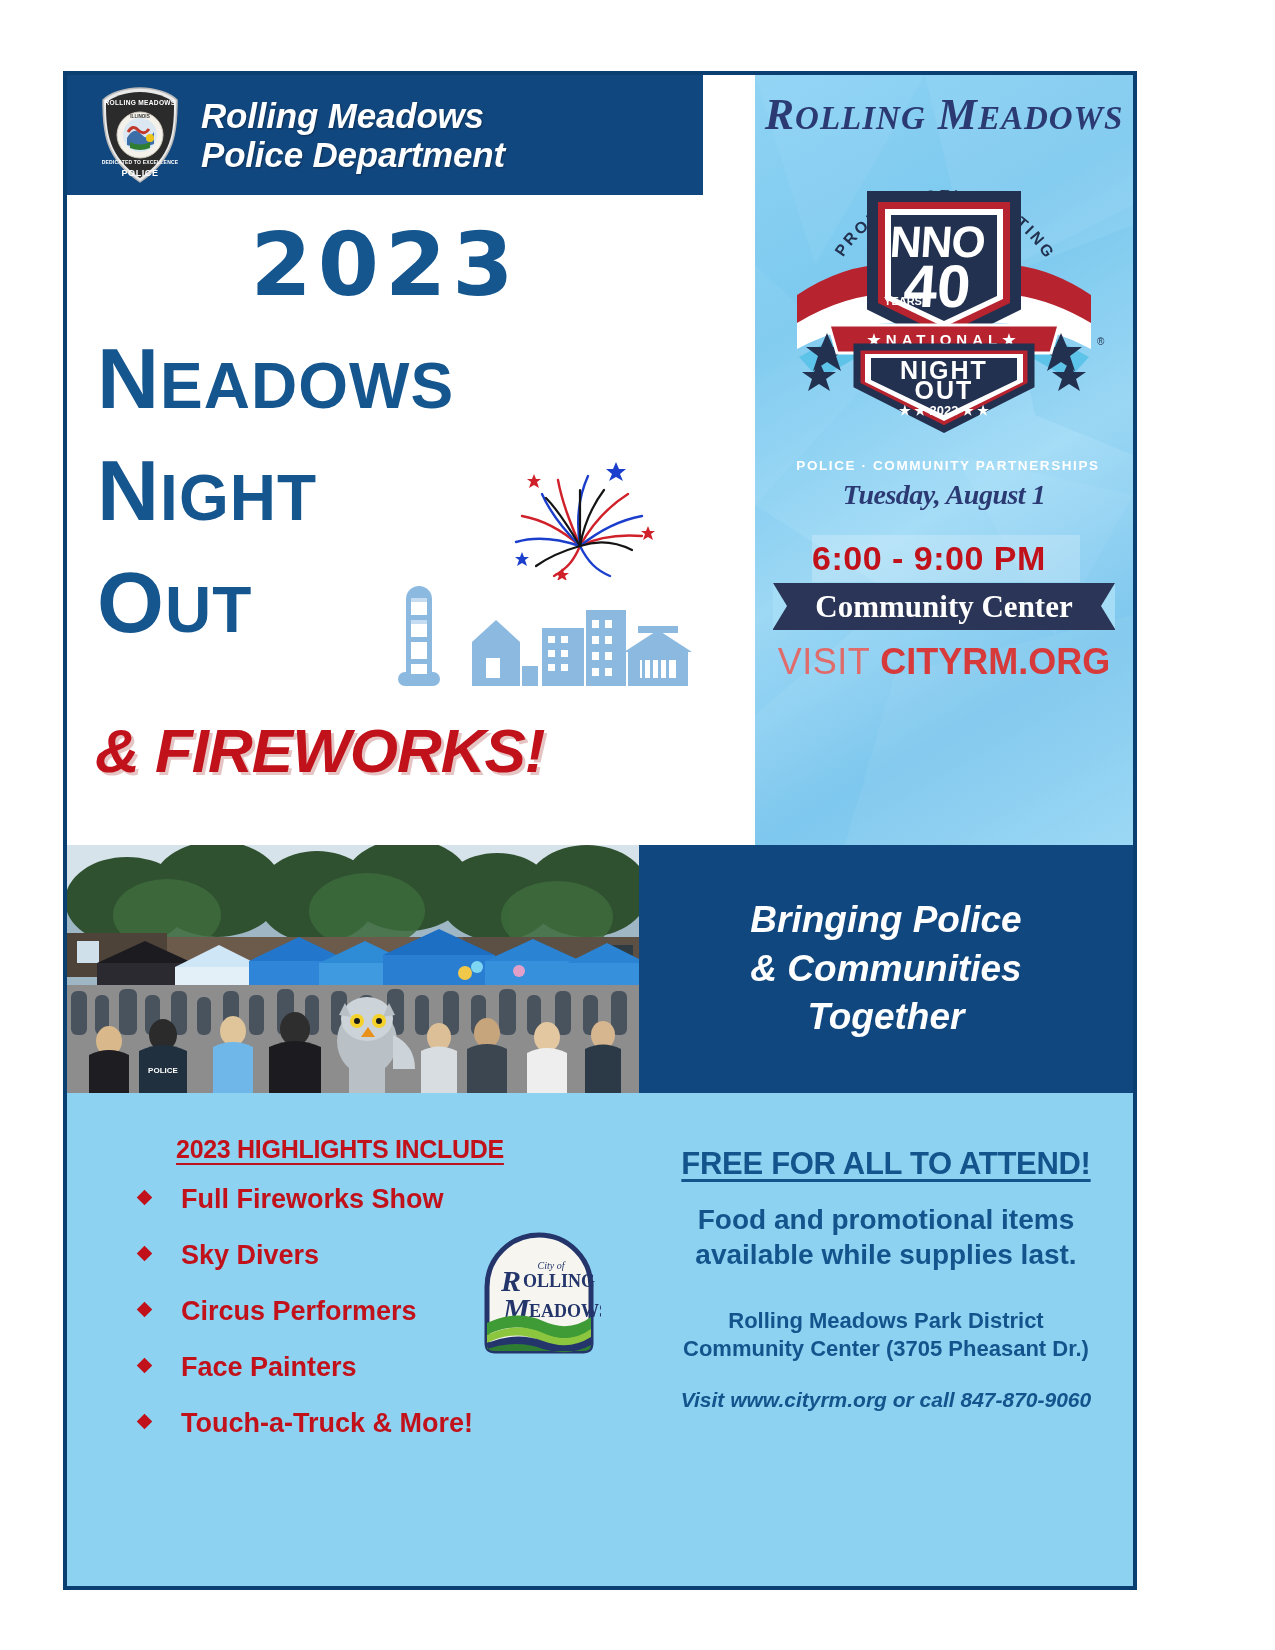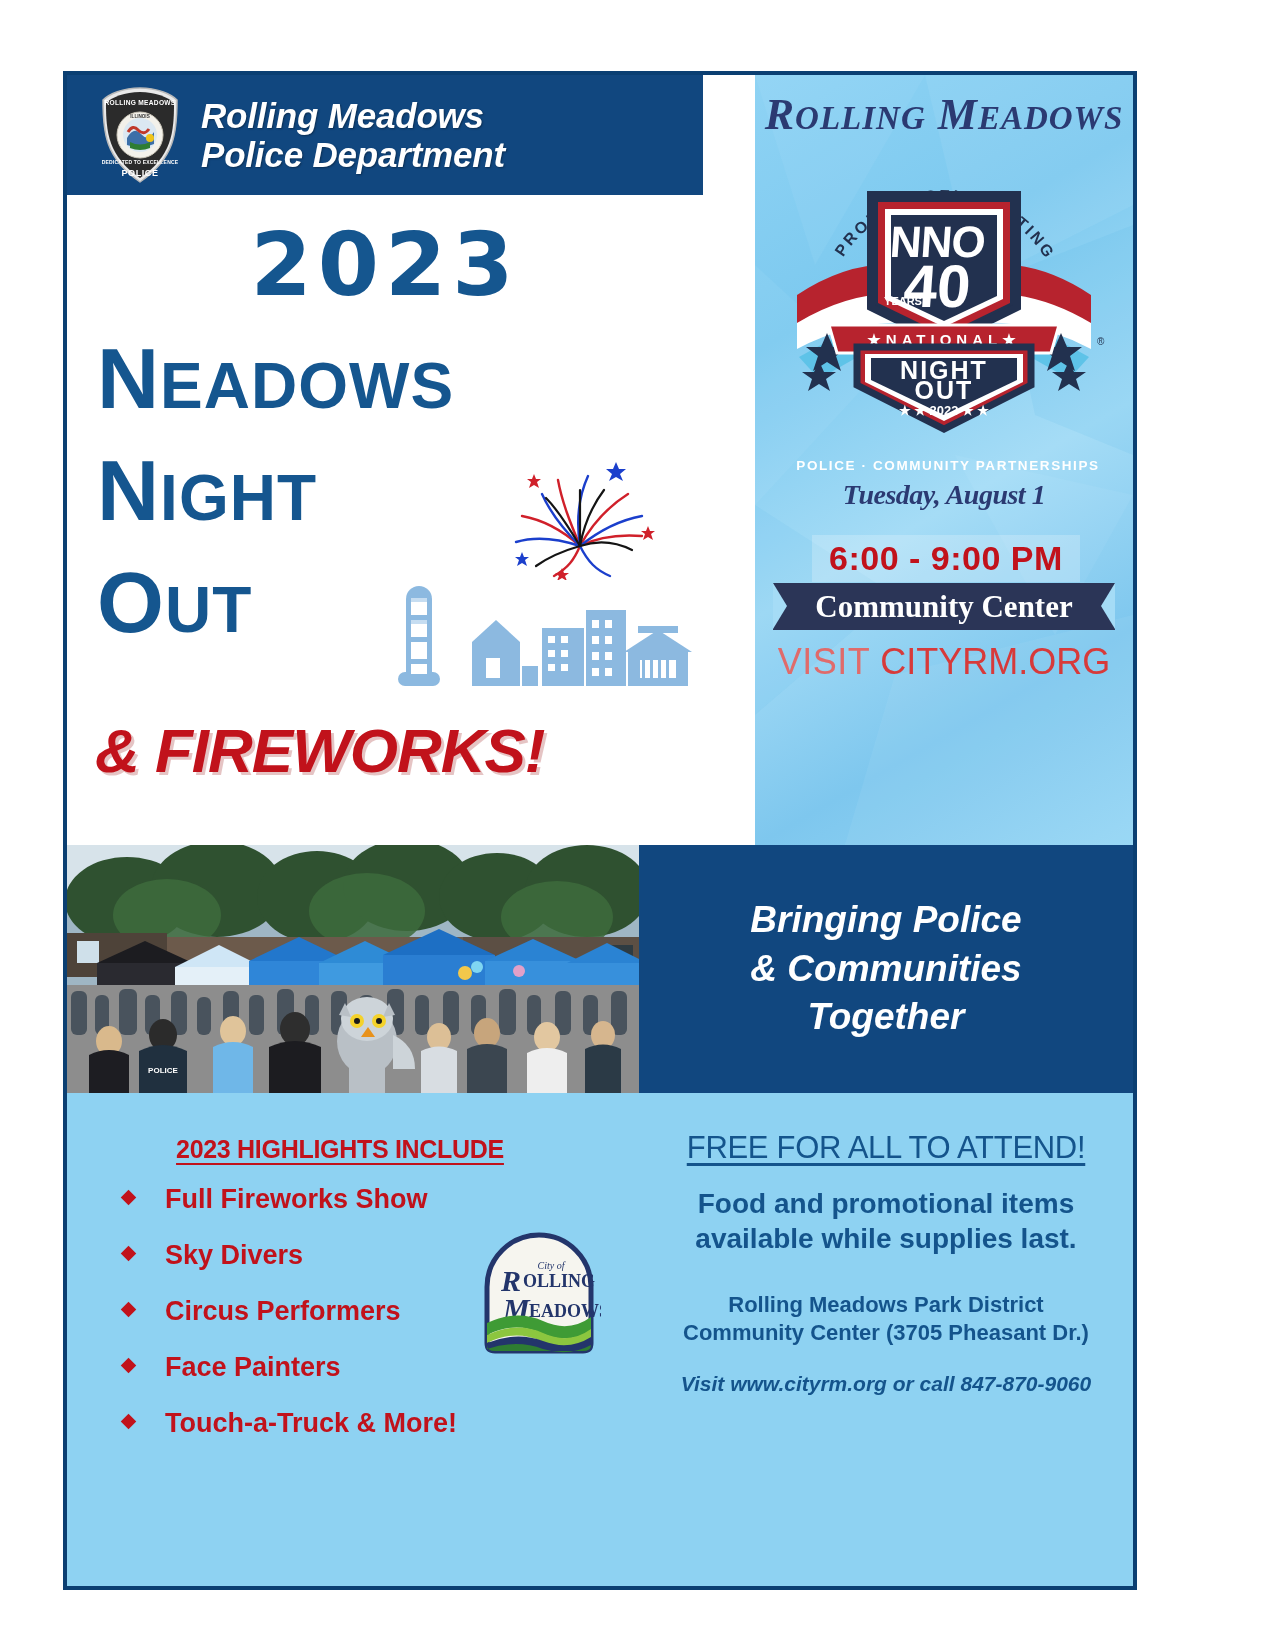--- a/index.html
+++ b/index.html
@@ -86,39 +86,39 @@
     color:#ffffff;font-weight:bold;font-size:13.5px;letter-spacing:1.6px;
   }
   .day-line{
     position:absolute;left:0;top:404px;width:378px;text-align:center;
     color:#2b3a72;font-family:"Liberation Serif", serif;font-weight:bold;
     font-size:28px;letter-spacing:-0.5px;font-style:italic;
   }
   .time-band{
     position:absolute;left:57px;top:460px;width:268px;height:47px;
     background:rgba(255,255,255,.22);
-    display:flex;align-items:center;justify-content:center;
+    display:flex;align-items:center;justify-content:flex-start;
   }
   .time-band span{color:#c1121b;font-weight:bold;font-size:34px;letter-spacing:0.5px;}
   .venue-ribbon{
     position:absolute;left:18px;top:508px;width:342px;height:47px;
     background:#2b3557;display:flex;align-items:center;justify-content:center;
   }
   .venue-ribbon span{
     color:#ffffff;font-family:"Liberation Serif", serif;font-weight:bold;font-size:31px;
   }
   .ribbon-notch-l,.ribbon-notch-r{position:absolute;top:508px;width:0;height:0;
     border-top:23.5px solid transparent;border-bottom:23.5px solid transparent;}
   .ribbon-notch-l{left:18px;border-left:14px solid #a5dcf6;}
   .ribbon-notch-r{left:346px;border-right:14px solid #a5dcf6;}
   .visit-line{
     position:absolute;left:0;top:566px;width:378px;text-align:center;font-size:36px;
   }
   .visit-line .vt{color:#e06b6b;font-weight:normal;letter-spacing:0.5px;}
-  .visit-line .vu{color:#d73a3a;font-weight:normal;letter-spacing:0px;}
+  .visit-line .vu{color:#d73a3a;font-weight:bold;letter-spacing:0px;}
 
   
   .mid-row{position:relative;height:248px;background:#11477f;}
   .photo{
     position:absolute;left:0;top:0;width:572px;height:248px;overflow:hidden;
     background:#6d7a84;
   }
   .slogan{
     position:absolute;left:572px;top:0;width:494px;height:248px;
     display:flex;flex-direction:column;align-items:center;justify-content:center;
@@ -127,35 +127,35 @@
   }
 
   
   .bot-row{position:relative;height:493px;background:#8ed2f2;display:flex;}
   .bot-left{position:relative;width:572px;padding:28px 0 0 0;}
   .hl-title{
     text-align:center;color:#c1121b;font-weight:bold;font-size:25px;
     text-decoration:underline;text-underline-offset:5px;letter-spacing:-0.3px;
     margin:14px 0 22px 0;padding-right:26px;
   }
-  .hl-list{list-style:none;margin:0;padding:0 0 0 56px;}
+  .hl-list{list-style:none;margin:0;padding:0 0 0 72px;}
   .hl-list li{
     color:#c1121b;font-weight:bold;font-size:27px;line-height:1;
     margin-bottom:29px;position:relative;padding-left:42px;
   }
   .hl-bullet{
     position:absolute;left:0;top:6px;width:11px;height:11px;background:#c1121b;
     transform:rotate(45deg);
   }
   .city-seal{position:absolute;left:410px;top:132px;width:124px;height:132px;}
 
   .bot-right{position:relative;width:494px;padding:26px 16px 0 16px;box-sizing:border-box;text-align:center;}
   .free-title{
-    color:#14548c;font-weight:normal;font-size:31px;text-decoration:underline;
-    text-underline-offset:5px;margin:11px 0 20px 0;letter-spacing:-0.3px;
+    color:#14548c;font-weight:bold;font-size:31px;text-decoration:underline;
+    text-underline-offset:5px;margin:27px 0 20px 0;letter-spacing:-0.3px;
   }
   .food-text{color:#14548c;font-weight:bold;font-size:28px;line-height:1.26;margin-bottom:34px;}
   .addr-text{color:#14548c;font-weight:bold;font-size:22px;line-height:1.3;margin-bottom:22px;}
   .info-text{color:#14548c;font-weight:bold;font-style:italic;font-size:21px;line-height:1.35;}
 </style>
 </head>
 <body>
 
 <div class="page">
   <div class="flyer">

